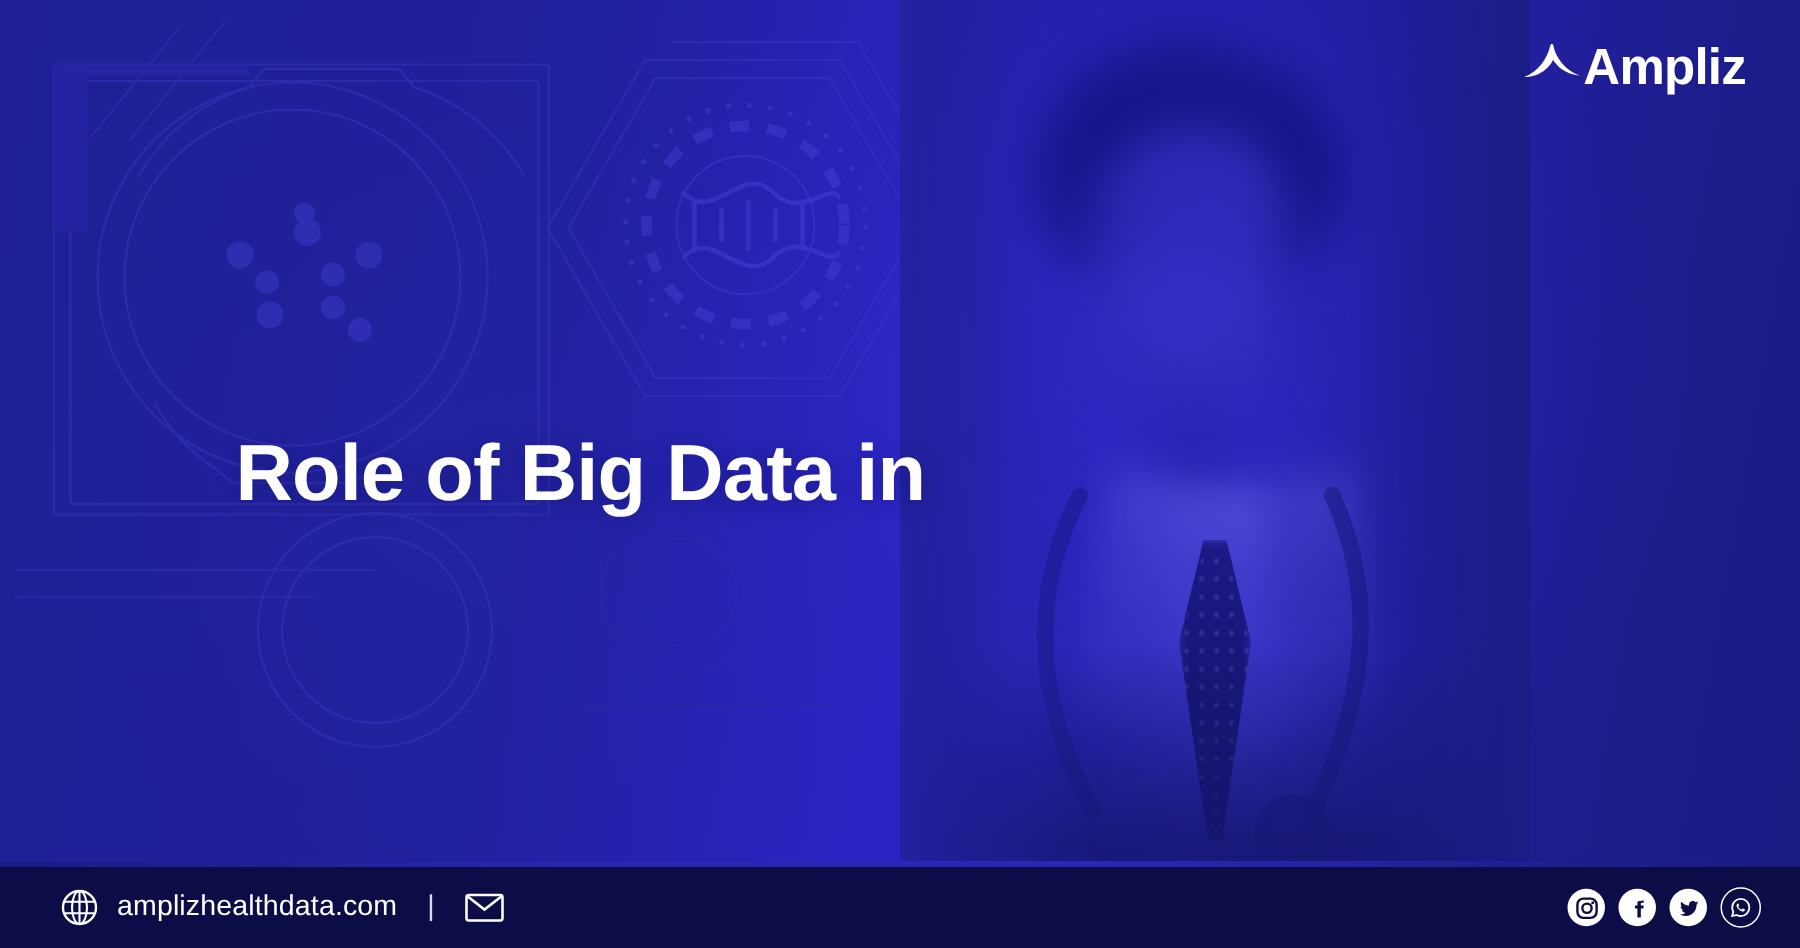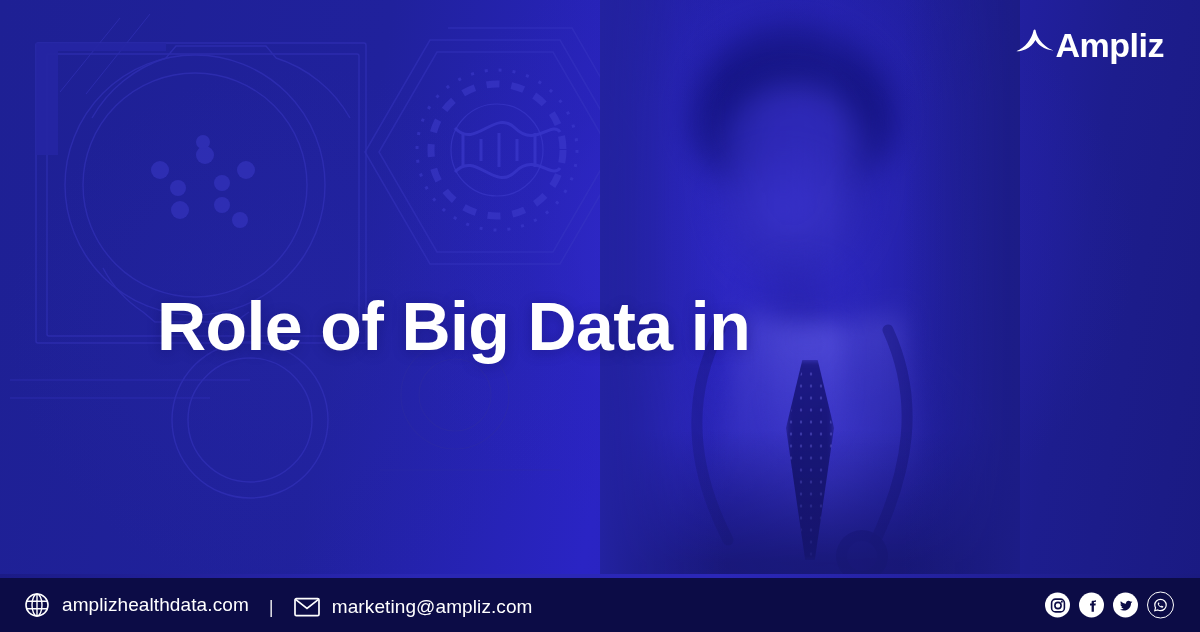--- a/index.html
+++ b/index.html
@@ -140,39 +140,39 @@
     line-height:1;
     margin-left:-2px;
   }
 
   
   .headline{
     position:absolute;
     left:157px;top:250px;
     width:900px;
     color:#ffffff;
-    font-size:68px;
+    font-size:53px;
     font-weight:700;
     line-height:60px;
     letter-spacing:-.6px;
     text-shadow:0 2px 14px rgba(10,10,70,.30);
   }
   .headline .l2{display:block;}
 
   
   .footer{
     position:absolute;left:0;bottom:0;width:1200px;height:54px;
     background:#0c0c46;
     display:flex;align-items:center;
   }
   .footer-topline{
     position:absolute;left:0;bottom:54px;width:1200px;height:4px;
     background:linear-gradient(90deg,#1b1b86 0%,#2a27b4 35%,#2b27b8 60%,#1a1a80 100%);
   }
-  .f-left{display:flex;align-items:flex-end;padding-left:24px;gap:0;}
+  .f-left{display:flex;align-items:center;padding-left:40px;gap:0;}
   .f-item{display:flex;align-items:center;gap:12px;}
   .f-text{
     color:#ffffff;font-size:19px;font-weight:400;letter-spacing:.1px;
   }
   .f-divider{
     color:#ffffff;font-size:19px;opacity:.85;
     margin:0 20px;
   }
   .f-right{
     position:absolute;right:26px;top:50%;transform:translateY(-50%);
@@ -302,21 +302,20 @@
         <span class="f-text">amplizhealthdata.com</span>
       </div>
 
       <span class="f-divider">|</span>
 
       <div class="f-item">
         <svg width="26" height="20" viewBox="0 0 26 20" fill="none" xmlns="http://www.w3.org/2000/svg">
           <rect x="1" y="1.6" width="24" height="17" rx="1.4" stroke="#ffffff" stroke-width="1.7"></rect>
           <path d="M1.8 2.6 L13 11.4 L24.2 2.6" stroke="#ffffff" stroke-width="1.7"></path>
         </svg>
-        <span class="f-text">marketing@ampliz.com</span>
       </div>
 
     </div>
 
     <div class="f-right">
 
       <a class="soc">
         <svg width="16" height="16" viewBox="0 0 16 16" fill="none" xmlns="http://www.w3.org/2000/svg">
           <rect x="1.6" y="1.6" width="12.8" height="12.8" rx="4" stroke="#0c0c46" stroke-width="1.6"></rect>
           <circle cx="8" cy="8" r="3.1" stroke="#0c0c46" stroke-width="1.6"></circle>

